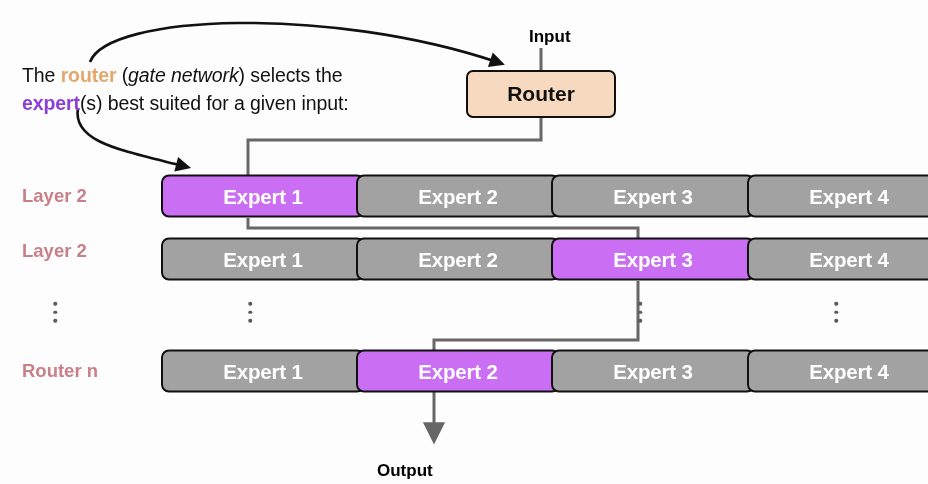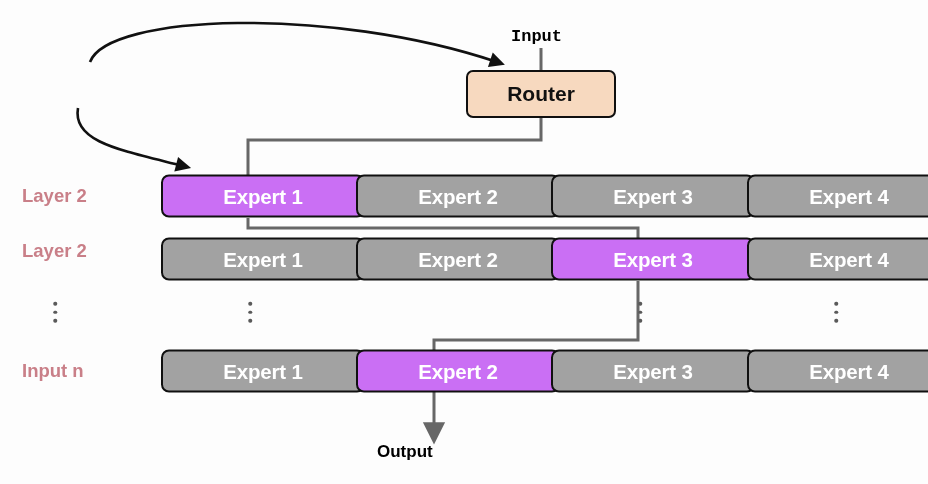--- a/index.html
+++ b/index.html
@@ -48,22 +48,22 @@
   }
 
   
   .io-label {
     position: absolute;
     font-size: 17px;
     font-weight: bold;
     color: #000000;
     white-space: nowrap;
   }
-  #input-label  { left: 511px; top: 27px; font-family: Liberation Mono, monospace; }
-  #output-label { left: 377px; top: 452px; transform: translateY(-50%); }
+  #input-label  { left: 529px; top: 27px; }
+  #output-label { left: 377px; top: 471px; transform: translateY(-50%); }
 
   
   #router-box {
     position: absolute;
     left: 466px;
     top: 70px;
     width: 150px;
     height: 48px;
     box-sizing: border-box;
     background: #f7d9bf;
@@ -147,20 +147,23 @@
 
     <path d="M638,281 L638,340 L434,340 L434,350" fill="none" stroke="#676767" stroke-width="3" stroke-linejoin="miter" stroke-linecap="butt"></path>
 
     <path d="M434,392 L434,433" fill="none" stroke="#676767" stroke-width="3" marker-end="url(#arrowGray)"></path>
 
     <path d="M90,62 C108,14 330,6 497,62" fill="none" stroke="#111111" stroke-width="2.6" marker-end="url(#arrowBlack)"></path>
 
     <path d="M78,108 C72,142 120,150 183,166" fill="none" stroke="#111111" stroke-width="2.6" marker-end="url(#arrowBlack)"></path>
   </svg>
 
+  <div class="caption">
+    <span>The </span><span class="kw-router">router</span><span> (</span><span class="kw-italic">gate network</span><span>) selects the </span><span class="kw-expert">expert</span><span>(s) best suited for a given input:</span>
+  </div>
 
   <div class="io-label" id="input-label">Input</div>
 
   <div id="router-box">
     <span>Router</span>
   </div>
 
   <div class="io-label" id="output-label">Output</div>
 
   <div class="layer-label" style="top:196px">Layer 2</div>
@@ -205,21 +208,21 @@
       <i></i>
       <i></i>
       <i></i>
     </div>
   <div class="vdots" style="left:836px; top:312px">
       <i></i>
       <i></i>
       <i></i>
     </div>
 
-  <div class="layer-label" style="top:371px">Input n</div>
+  <div class="layer-label" style="top:371px">Router n</div>
   <div class="expert inactive" style="left:161px; top:371px">
     <span>Expert 1</span>
   </div>
   <div class="expert active" style="left:356px; top:371px">
     <span>Expert 2</span>
   </div>
   <div class="expert inactive" style="left:551px; top:371px">
     <span>Expert 3</span>
   </div>
   <div class="expert inactive" style="left:747px; top:371px">

